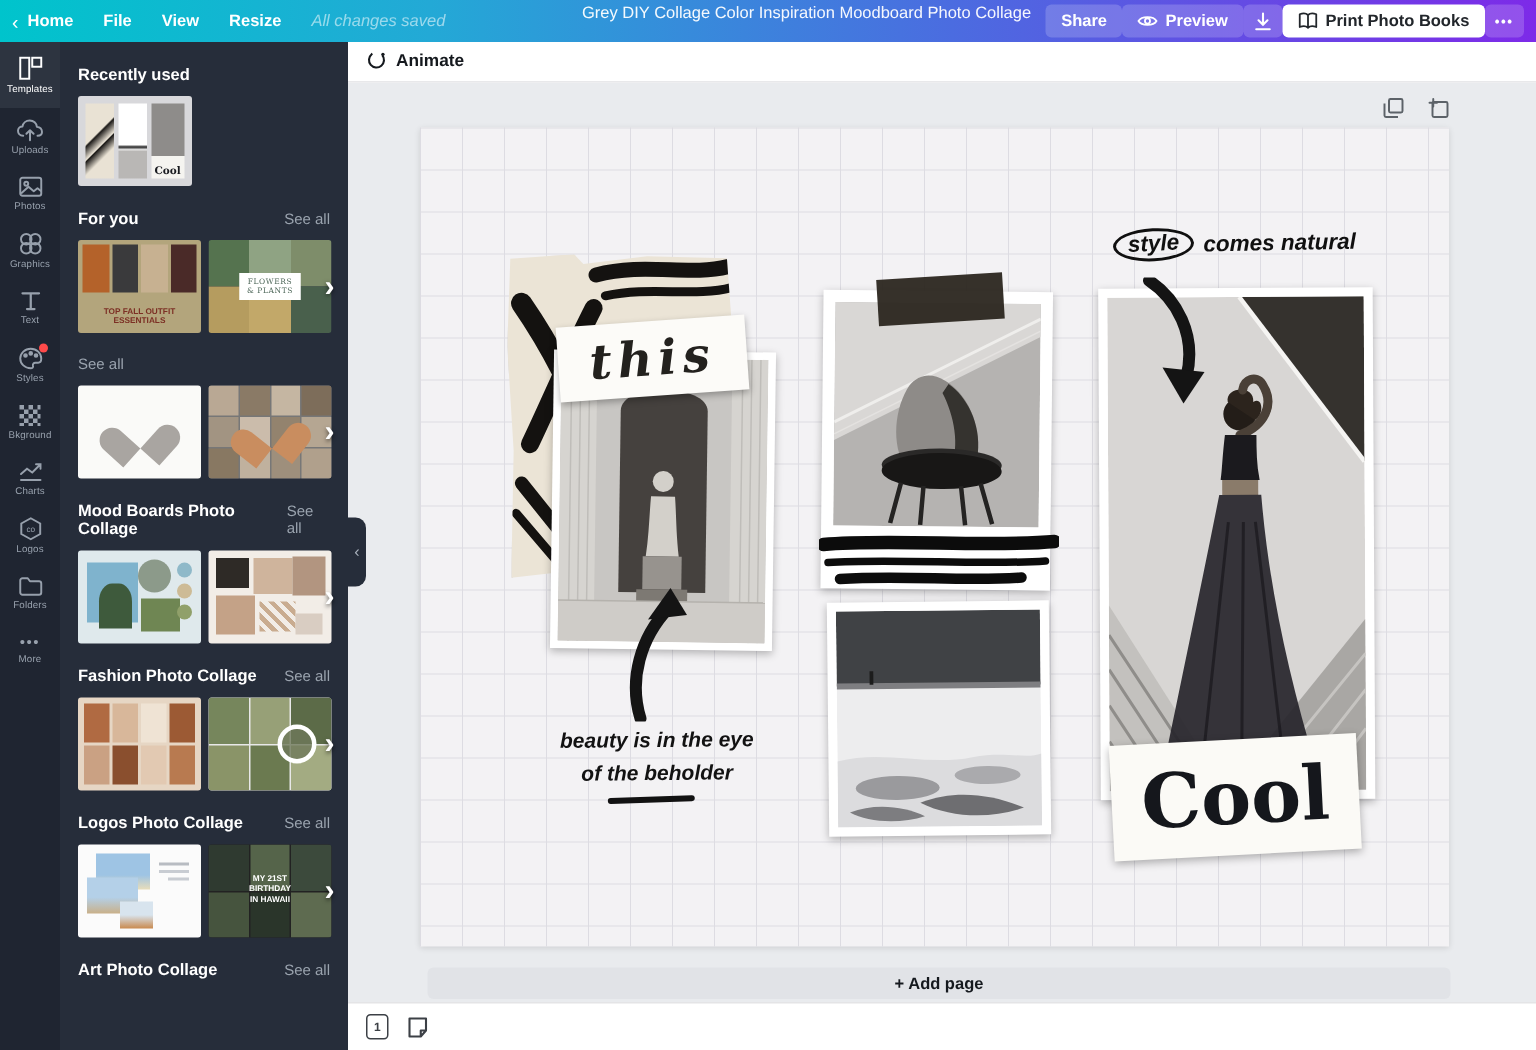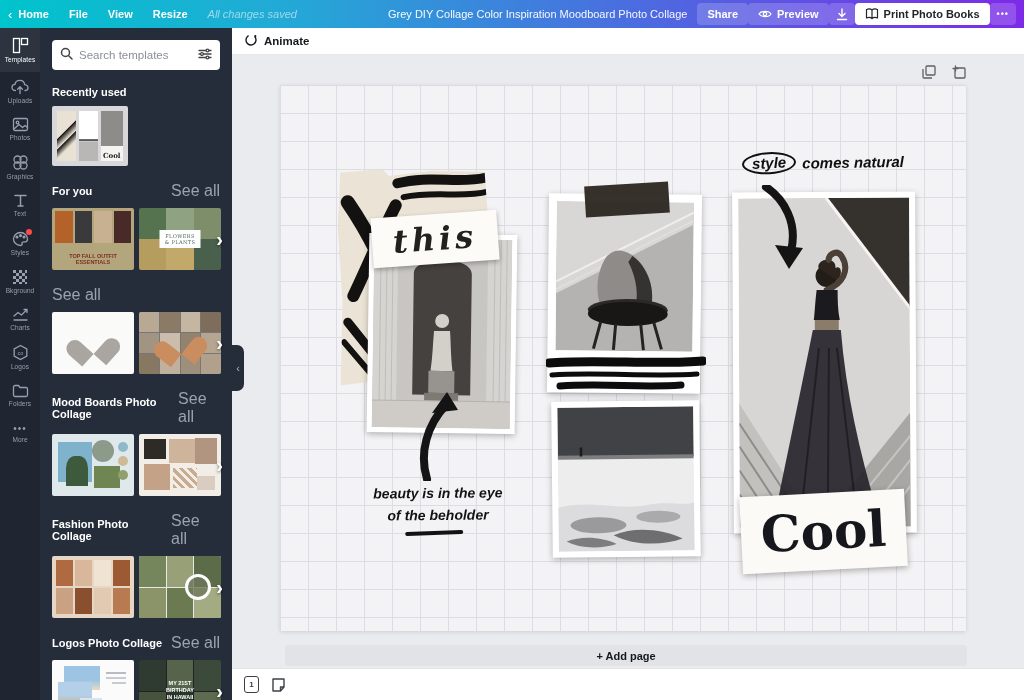--- a/index.html
+++ b/index.html
@@ -8,21 +8,21 @@
   .app { position:relative; width:1024px; height:700px; }
 
   
   .topbar { position:absolute; left:0; top:0; width:1024px; height:28px;
     background:linear-gradient(90deg,#00c4cc 0%,#23a9d6 28%,#4b6ce0 62%,#7d2ae8 100%);
     display:flex; align-items:center; justify-content:space-between; padding:0 8px; z-index:30;}
   .tb-left { display:flex; align-items:center; gap:20px; }
   .tb-item { color:#fff; font-size:11px; font-weight:600; cursor:pointer; display:flex; align-items:center; gap:6px;}
   .tb-chev { font-size:13px; font-weight:400; line-height:1;}
   .tb-saved { color:rgba(255,255,255,.55); font-size:11px; font-style:italic; }
-  .tb-right { display:flex; align-items:center; gap:0; }
+  .tb-right { display:flex; align-items:flex-start; gap:0; }
   .tb-title { color:rgba(255,255,255,.95); font-size:11px; margin-right:10px; cursor:text; }
   .tb-btn { border:none; border-radius:4px; font-family:inherit; font-size:11px; font-weight:600;
     color:#fff; background:rgba(255,255,255,.18); padding:4px 10px; cursor:pointer;
     display:flex; align-items:center; gap:5px; height:22px; }
   .tb-btn.white { background:#fff; color:#22262b; }
   .tb-btn.iconic { padding:4px 7px; }
   .tb-btn svg { display:block; }
 
   
   .rail { position:absolute; left:0; top:28px; width:40px; height:672px; background:#1f2531; z-index:25;
@@ -37,21 +37,21 @@
   
   .panel { position:absolute; left:40px; top:28px; width:192px; height:672px; background:#262d3a;
     overflow:hidden; z-index:24; }
   .search-wrap { margin:12px 12px 0 12px; height:30px; background:#fff; border-radius:4px;
     display:flex; align-items:center; padding:0 8px; gap:6px; }
   .search-wrap input { border:none; outline:none; flex:1; font-size:11.5px; font-family:inherit; color:#333; min-width:0;}
   .search-wrap input::placeholder { color:#8b8f98; }
   .section { margin-top:16px; padding:0 12px; }
   .sec-head { display:flex; align-items:center; justify-content:space-between; margin-bottom:8px; }
   .sec-title { color:#fff; font-size:11px; font-weight:700; }
-  .see-all { color:#9aa3ae; font-size:16px; cursor:pointer; }
+  .see-all { color:#9aa3ae; font-size:10px; cursor:pointer; }
   .thumb-row { display:flex; gap:5px; position:relative; }
   .thumb { width:82px; height:62px; border-radius:2px; overflow:hidden; position:relative; cursor:pointer; flex:none; }
   .thumb.single { width:76px; height:60px; }
   .row-chev { position:absolute; right:-3px; top:50%; transform:translateY(-50%); color:#fff;
     font-size:20px; font-weight:700; text-shadow:0 1px 3px rgba(0,0,0,.6); cursor:pointer; line-height:1;}
   .panel-tab { position:absolute; left:232px; top:345px; width:12px; height:46px; background:#262d3a;
     border-radius:0 7px 7px 0; display:flex; align-items:center; justify-content:center;
     color:#aab2bd; font-size:11px; cursor:pointer; z-index:26; }
 
   
@@ -305,37 +305,20 @@
       </span>
       <span class="rail-label">Folders</span>
     </div>
     <div class="rail-item">
       <span style="font-size:10px;letter-spacing:1px;">•••</span>
       <span class="rail-label">More</span>
     </div>
   </div>
 
   <div class="panel">
-    <div class="search-wrap">
-      <span>
-        <svg width="13" height="13" viewBox="0 0 13 13" fill="none" stroke="#444" stroke-width="1.5" stroke-linecap="round">
-          <circle cx="5.5" cy="5.5" r="4"></circle>
-            <path d="M8.7 8.7 L12 12"></path>
-        </svg>
-      </span>
-      <input type="text" placeholder="Search templates" style="">
-      <span>
-        <svg width="14" height="12" viewBox="0 0 14 12" fill="none" stroke="#444" stroke-width="1.3" stroke-linecap="round">
-          <path d="M1 2.5 H13 M1 6 H13 M1 9.5 H13"></path>
-          <circle cx="9.5" cy="2.5" r="1.4" fill="#fff"></circle>
-            <circle cx="4" cy="6" r="1.4" fill="#fff"></circle>
-            <circle cx="9.5" cy="9.5" r="1.4" fill="#fff"></circle>
-        </svg>
-      </span>
-    </div>
 
     <div class="section">
       <div class="sec-head">
         <span class="sec-title">Recently used</span>
       </div>
       <div class="thumb-row">
         <div class="thumb single t-recent">
           <div class="c1"></div>
             <div class="c2"></div>
           <div class="c3">

